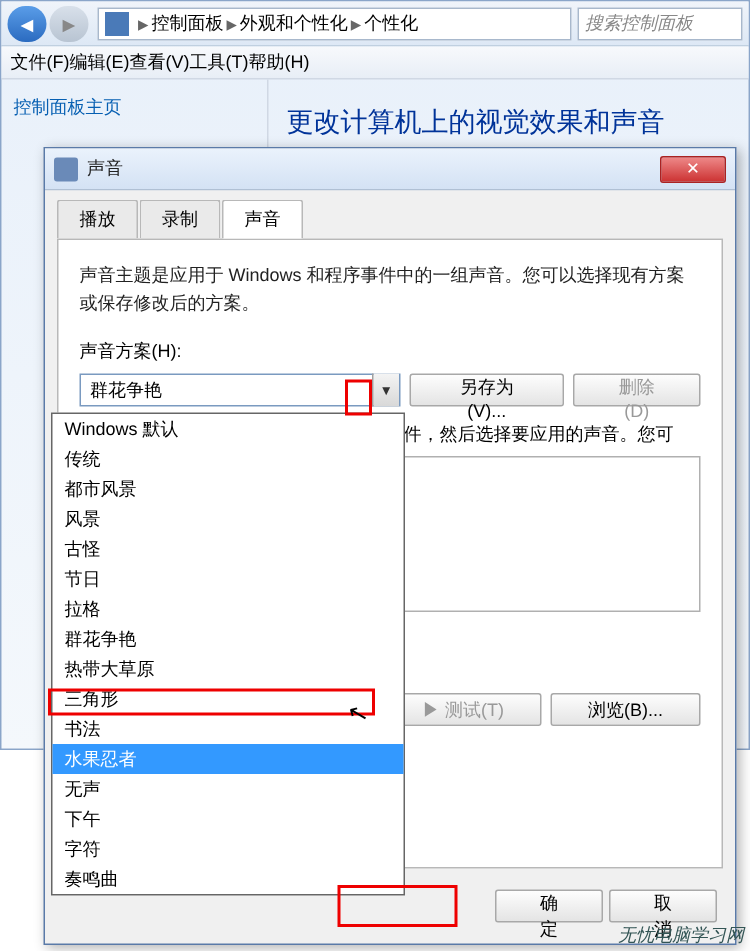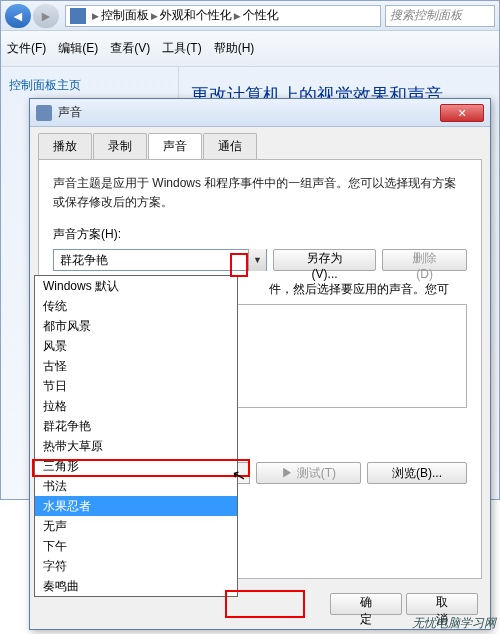--- a/index.html
+++ b/index.html
@@ -7,21 +7,21 @@
 
 
 .bg-window { position: absolute; top: 0; left: 0; width: 500px; height: 500px; background: linear-gradient(#e8f0fa, #f4f8fc); border: 1px solid #8aa5c9; }
 .bg-titlebar { height: 30px; background: linear-gradient(#f0f4fa,#dde8f5); display: flex; align-items: center; padding: 0 4px; border-bottom: 1px solid #c0d0e0; }
 .nav-btn { width: 26px; height: 24px; border-radius: 12px; background: linear-gradient(#5a9de8,#2b6bc0); margin-right: 2px; display:flex;align-items:center;justify-content:center;color:#fff;font-size:14px;}
 .nav-fwd { background: linear-gradient(#d8e0ea,#b8c4d2); color:#888;}
 .breadcrumb { flex: 1; height: 22px; background: #fff; border: 1px solid #a8b8cc; margin: 0 4px; display: flex; align-items: center; padding: 0 4px; font-size: 12px; }
 .bc-icon { width:16px; height:16px; background:#4a7ab8; margin-right:4px; display:inline-block;}
 .bc-sep { color:#666; margin:0 2px; font-size:9px;}
 .search-box { width: 110px; height: 22px; background: #fff; border: 1px solid #a8b8cc; padding: 0 4px; color: #888; font-style: italic; display:flex;align-items:center;}
-.menubar { height: 36px; background: linear-gradient(#f7f9fc,#e8eef6); display: flex; align-items: center; padding: 0 6px; gap: 12px; border-bottom: 1px solid #d0d8e4; font-size:12px;}
+.menubar { height: 22px; background: linear-gradient(#f7f9fc,#e8eef6); display: flex; align-items: center; padding: 0 6px; border-bottom: 1px solid #d0d8e4; font-size:12px;}
 .bg-content { display: flex; height: calc(100% - 52px); }
 .bg-sidebar { width: 178px; padding: 10px 8px; border-right: 1px solid #d0d8e4; }
 .sidebar-link { color: #065fb2; margin-bottom: 6px; }
 .bg-main { flex: 1; padding: 16px 12px; }
 .bg-heading { color: #003399; font-size: 18px; font-weight: normal; }
 .yesky { position: absolute; right: 40px; top: 330px; color: rgba(180,190,210,0.7); font-size: 24px; text-align:center; pointer-events:none;}
 .yesky small{display:block;font-size:12px;}
 
 
 .dlg { position: absolute; left: 29px; top: 98px; width: 462px; height: 532px; background: #f0f0f0; border: 1px solid #5a7aa8; box-shadow: 2px 2px 8px rgba(0,0,0,0.3); }
@@ -43,21 +43,21 @@
 .btn.disabled { color: #999; }
 .desc2 { font-size: 12px; margin-bottom: 6px; }
 .event-list { width: 100%; height: 104px; border: 1px solid #b0b0b0; background: #fff; }
 .chk-row { display:flex; align-items:center; gap:4px; margin-top:8px; font-size:12px;}
 .chk { width:13px;height:13px;border:1px solid #888;}
 .snd-row { display:flex; gap:6px; align-items:center; margin-top:6px;}
 .snd-combo { flex:1; height:22px; border:1px solid #a8a8a8; background:#f4f4f4; color:#888; padding:0 6px; display:flex;align-items:center;}
 .dlg-buttons { display:flex; justify-content:flex-end; gap:4px; padding: 6px 12px; }
 
 
-.dropdown { position: absolute; left: 34px; top: 275px; width: 204px; background: #fff; border: 1px solid #666; z-index: 10; }
+.dropdown { position: absolute; left: 34px; top: 275px; width: 236px; background: #fff; border: 1px solid #666; z-index: 10; }
 .dd-item { padding: 2px 8px; font-size: 12px; line-height: 16px; cursor: default; }
 .dd-item.sel { background: #3399ff; color: #fff; }
 
 
 .redbox { position: absolute; border: 2px solid #e00; pointer-events: none; z-index: 20; }
 .cursor { position:absolute; left:232px; top:466px; font-size:16px; color:#000; z-index:21; transform: rotate(-15deg);}
 
 .footer-logo { position:absolute; right:4px; bottom:2px; font-size:12px; color:#355; font-style:italic;}
 </style>
 </head>
@@ -105,21 +105,20 @@
 <div class="dlg">
   <div class="dlg-titlebar">
     <div class="dlg-icon"></div>
     <div class="dlg-title">声音</div>
     <div class="dlg-close">✕</div>
   </div>
   <div class="tabbar">
     <div class="tab">播放</div>
     <div class="tab">录制</div>
     <div class="tab active">声音</div>
-    <div class="tab">通信</div>
   </div>
   <div class="tab-panel">
     <div class="desc">声音主题是应用于 Windows 和程序事件中的一组声音。您可以选择现有方案或保存修改后的方案。</div>
     <div class="label">声音方案(H):</div>
     <div class="scheme-row">
       <div class="combo">
         <div class="combo-text">群花争艳</div>
         <div class="combo-btn">▼</div>
       </div>
       <button class="btn">另存为(V)...</button>

